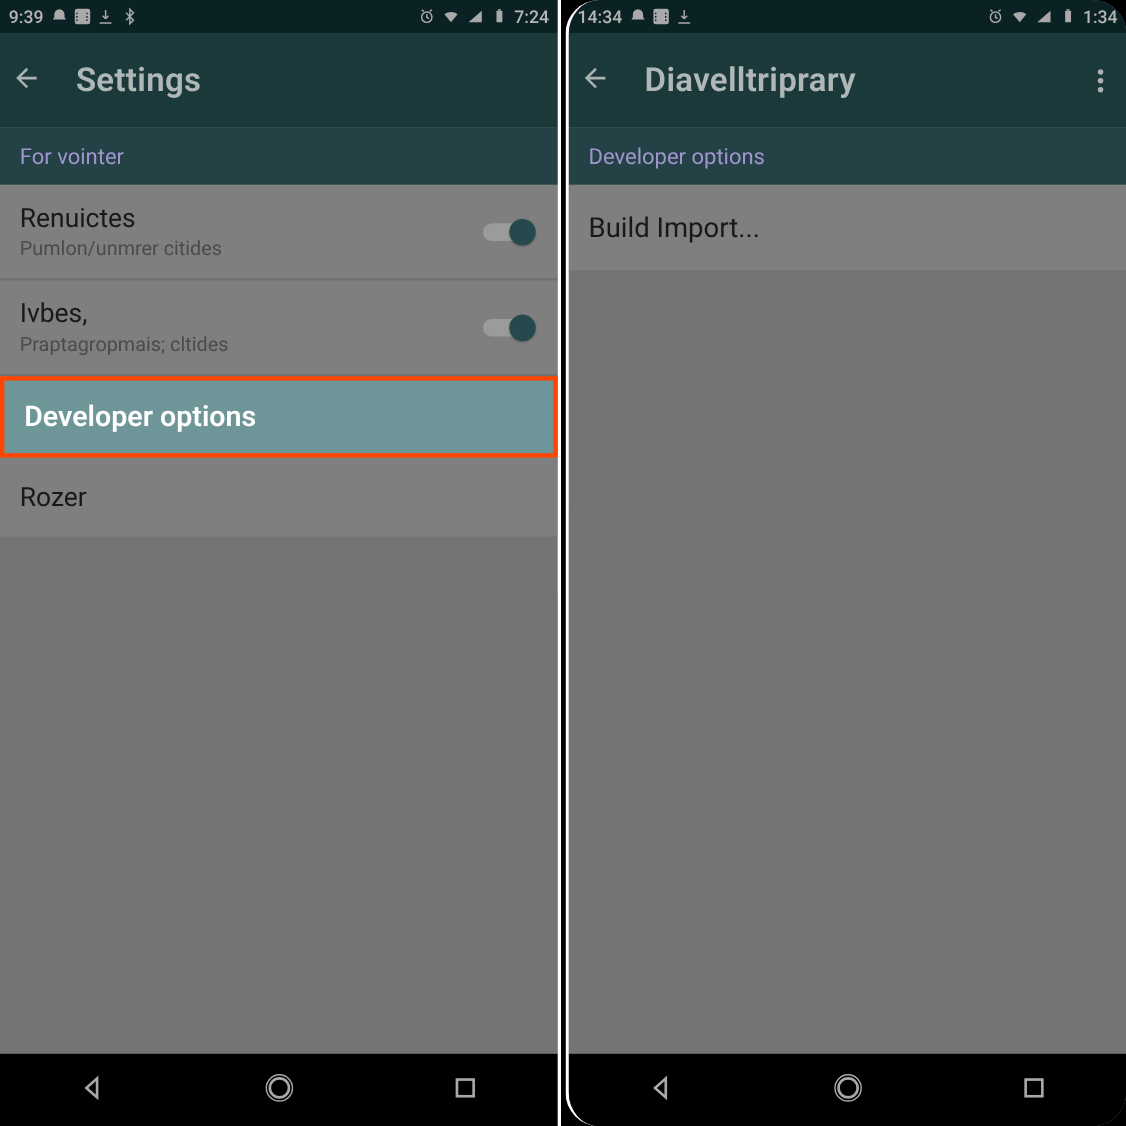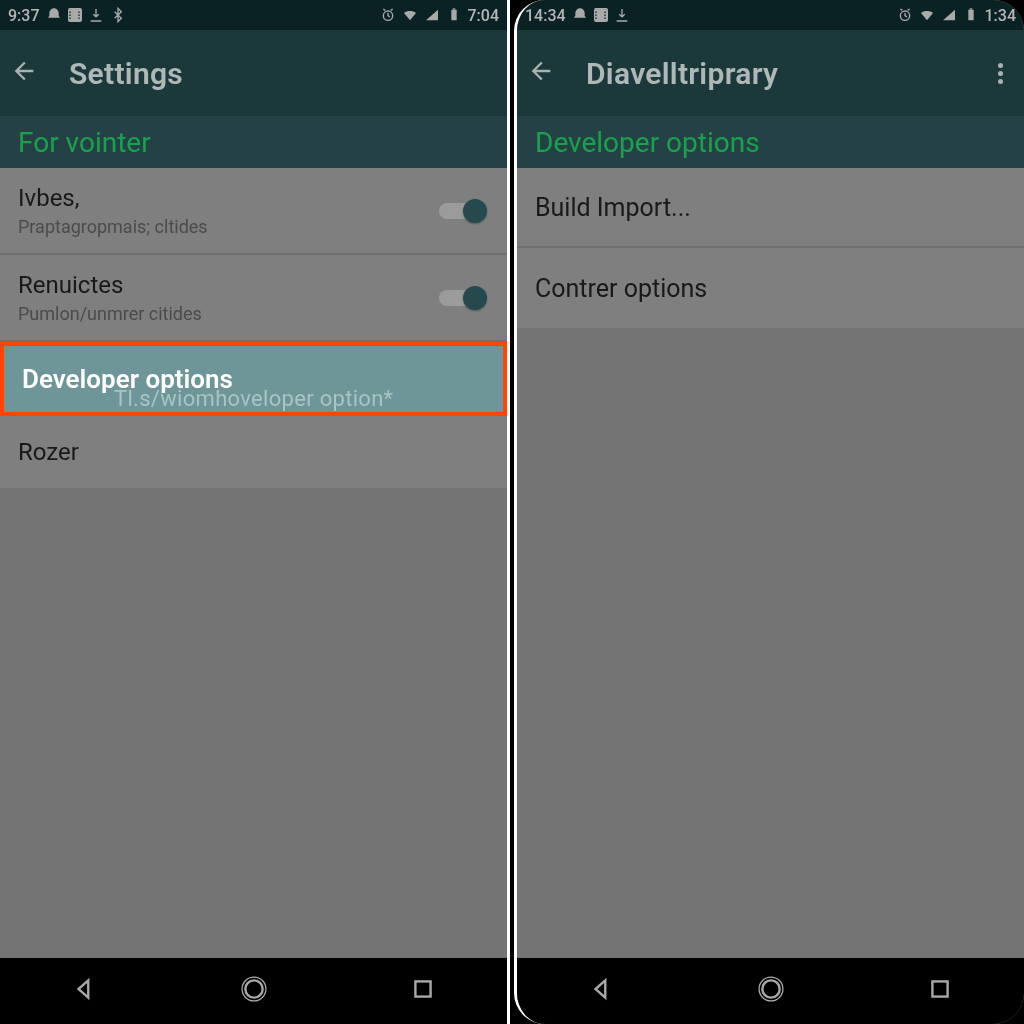--- a/index.html
+++ b/index.html
@@ -17,21 +17,21 @@
   .sb-ico{ width:16px; height:16px; display:inline-flex; align-items:center; justify-content:center; }
   .sb-ico svg{ width:16px; height:16px; fill:#cfcfcf; }
   .sb-square{ width:14px;height:14px;background:#cfcfcf;border-radius:2px; display:flex;align-items:center;justify-content:center;font-size:9px;color:#0e2a2d;font-weight:700;}
   
   .appbar{ height:86px; background:#224649; color:#d7e0e0; display:flex; align-items:center; padding:0 10px; gap:31px;}
   .appbar .title{ font-size:30px; font-weight:600; letter-spacing:.3px;}
   .back-arrow svg{ width:28px;height:28px; fill:#cfd8d8;}
   .overflow{ margin-left:auto; width:28px; text-align:center;}
   .overflow span{ display:block; width:5px;height:5px;border-radius:50%; background:#cfd8d8; margin:3px auto;}
   
-  .subheader{ height:52px; background:#2c5155; color:#22c55e; display:flex; align-items:center; padding:0 18px; font-size:28px;}
+  .subheader{ height:52px; background:#2c5155; color:#c4b5fd; display:flex; align-items:center; padding:0 18px; font-size:20px;}
   
   .list{ background:#9b9b9b; }
   .row{ position:relative; padding:16px 20px 16px 18px; border-bottom:2px solid #8a8a8a; min-height:72px; display:flex; flex-direction:column; justify-content:center;}
   .row .primary{ font-size:24px; color:#1f1f1f; }
   .row .secondary{ font-size:18px; color:#5c5c5c; margin-top:4px;}
   .row.single{ min-height:80px;}
   .row.single .primary{ font-size:25px;}
   
   .switch{ position:absolute; right:22px; top:50%; transform:translateY(-50%); width:46px; height:22px;}
   .switch .track{ width:44px;height:16px;border-radius:10px;background:#bdbdbd; position:absolute; top:3px; left:0;}
@@ -52,21 +52,21 @@
 </style>
 </head>
 <body>
 
 <div class="stage">
 
   <div class="phone left dim">
 
     <div class="statusbar">
       <div class="sb-left">
-        <span>9:37</span>
+        <span>9:39</span>
         <span class="sb-ico">
             <svg viewBox="0 0 24 24">
               <path d="M12 2a7 7 0 0 0-7 7v4l-2 3h18l-2-3V9a7 7 0 0 0-7-7z"></path>
             </svg>
           </span>
         <span class="sb-square">⋮⋮</span>
         <span class="sb-ico">
             <svg viewBox="0 0 24 24">
               <path d="M12 3v12m0 0l-4-4m4 4l4-4M4 21h16" stroke="#cfcfcf" stroke-width="2" fill="none"></path>
             </svg>
@@ -93,55 +93,54 @@
             <svg viewBox="0 0 24 24">
               <path d="M3 20h18V4z"></path>
             </svg>
           </span>
         <span class="sb-ico">
             <svg viewBox="0 0 24 24">
               <rect x="8" y="4" width="8" height="16" rx="1"></rect>
               <rect x="10" y="2" width="4" height="2"></rect>
             </svg>
           </span>
-        <span>7:04</span>
+        <span>7:24</span>
       </div>
     </div>
 
     <div class="appbar">
       <span class="back-arrow"><svg viewBox="0 0 24 24">
             <path d="M20 11H7.8l5.6-5.6L12 4l-8 8 8 8 1.4-1.4L7.8 13H20z"></path>
           </svg></span>
       <span class="title">Settings</span>
     </div>
 
     <div class="subheader">
       <span>For vointer</span>
     </div>
 
     <div class="list">
+      <div class="row">
+        <span class="primary">Renuictes</span>
+        <span class="secondary">Pumlon/unmrer citides</span>
+        <span class="switch">
+            <span class="track"></span>
+            <span class="thumb"></span>
+          </span>
+      </div>
       <div class="row">
         <span class="primary">Ivbes,</span>
         <span class="secondary">Praptagropmais; cltides</span>
         <span class="switch">
             <span class="track"></span>
             <span class="thumb"></span>
           </span>
       </div>
-      <div class="row">
-        <span class="primary">Renuictes</span>
-        <span class="secondary">Pumlon/unmrer citides</span>
-        <span class="switch">
-            <span class="track"></span>
-            <span class="thumb"></span>
-          </span>
-      </div>
       <div class="row highlight">
         <span class="primary">Developer options</span>
-        <span class="ghost">Tl.s/wiomhoveloper option*</span>
       </div>
       <div class="row" style="border-bottom:none;">
         <span class="primary">Rozer</span>
       </div>
     </div>
 
     <div class="fill left-fill"></div>
 
     <div class="navbar">
       <span class="navbtn"><svg viewBox="0 0 24 24">
@@ -214,23 +213,20 @@
     </div>
 
     <div class="subheader">
       <span>Developer options</span>
     </div>
 
     <div class="list">
       <div class="row single">
         <span class="primary">Build Import...</span>
       </div>
-      <div class="row single" style="border-bottom:none;">
-        <span class="primary">Contrer options</span>
-      </div>
     </div>
 
     <div class="fill right-fill"></div>
 
     <div class="navbar">
       <span class="navbtn"><svg viewBox="0 0 24 24">
             <path d="M15 4 L6 12 L15 20 Z" fill="none"></path>
           </svg></span>
       <span class="navbtn home"><svg viewBox="0 0 24 24">
             <circle cx="12" cy="12" r="8"></circle>

